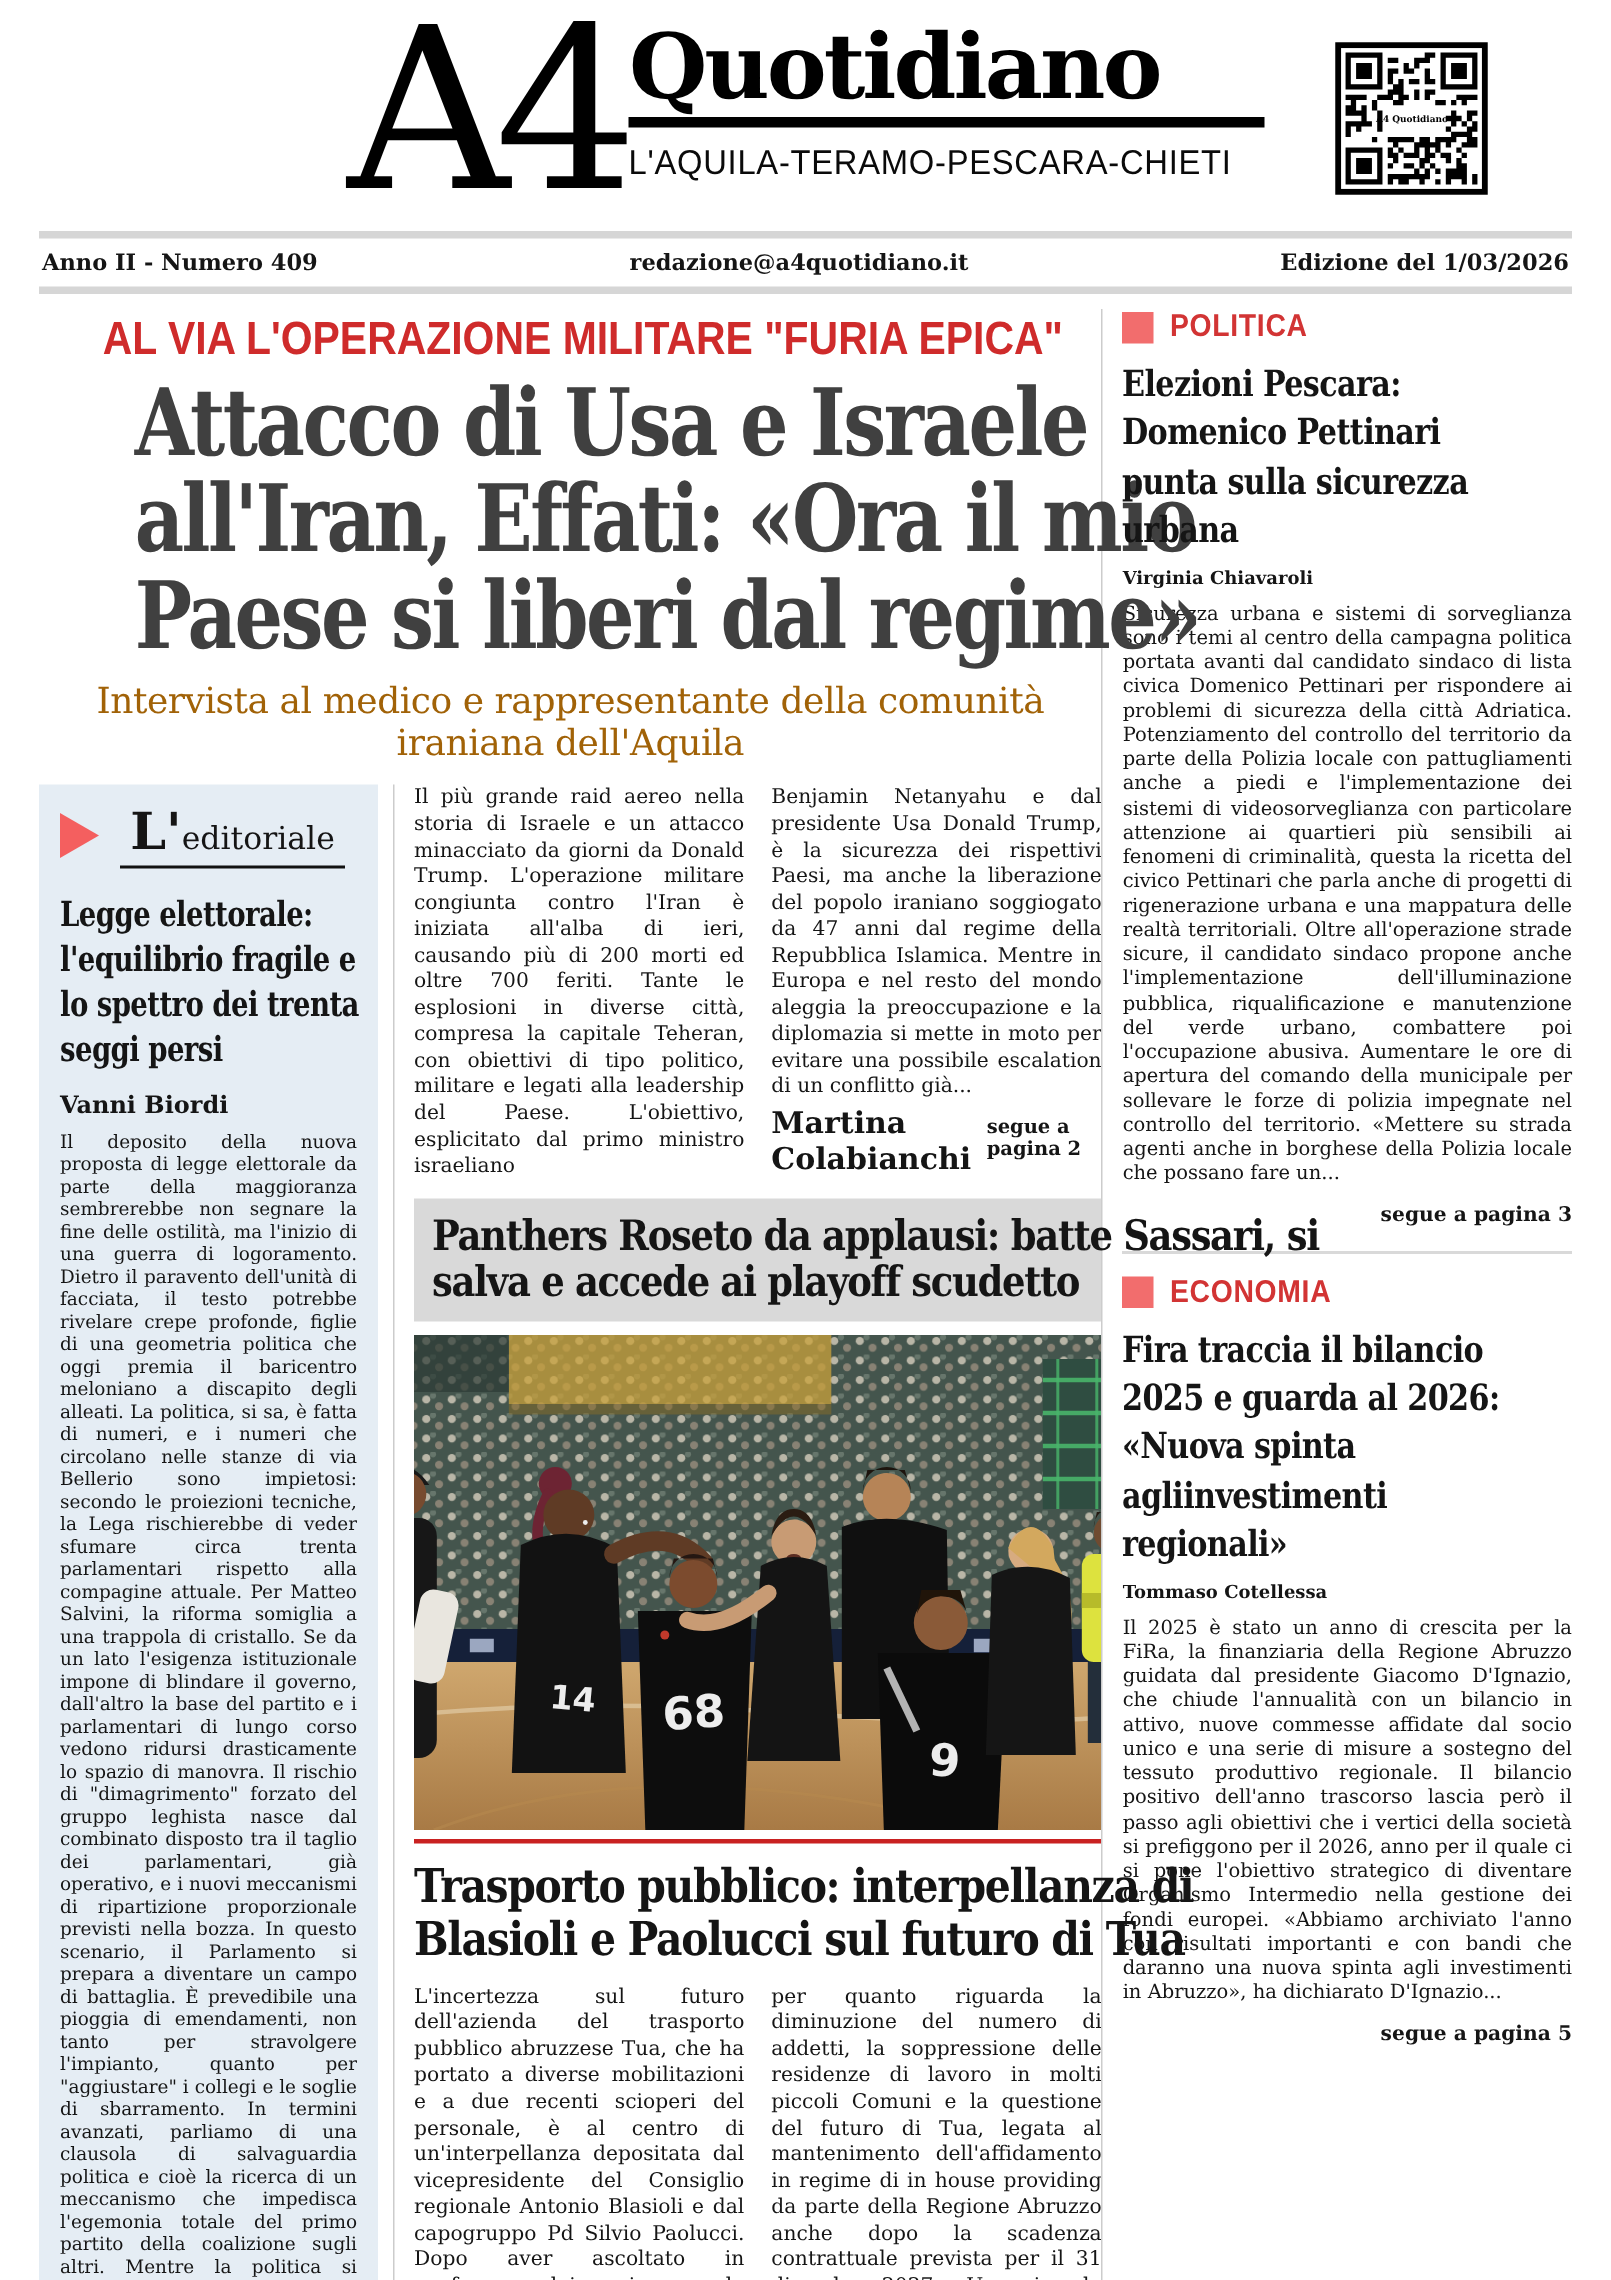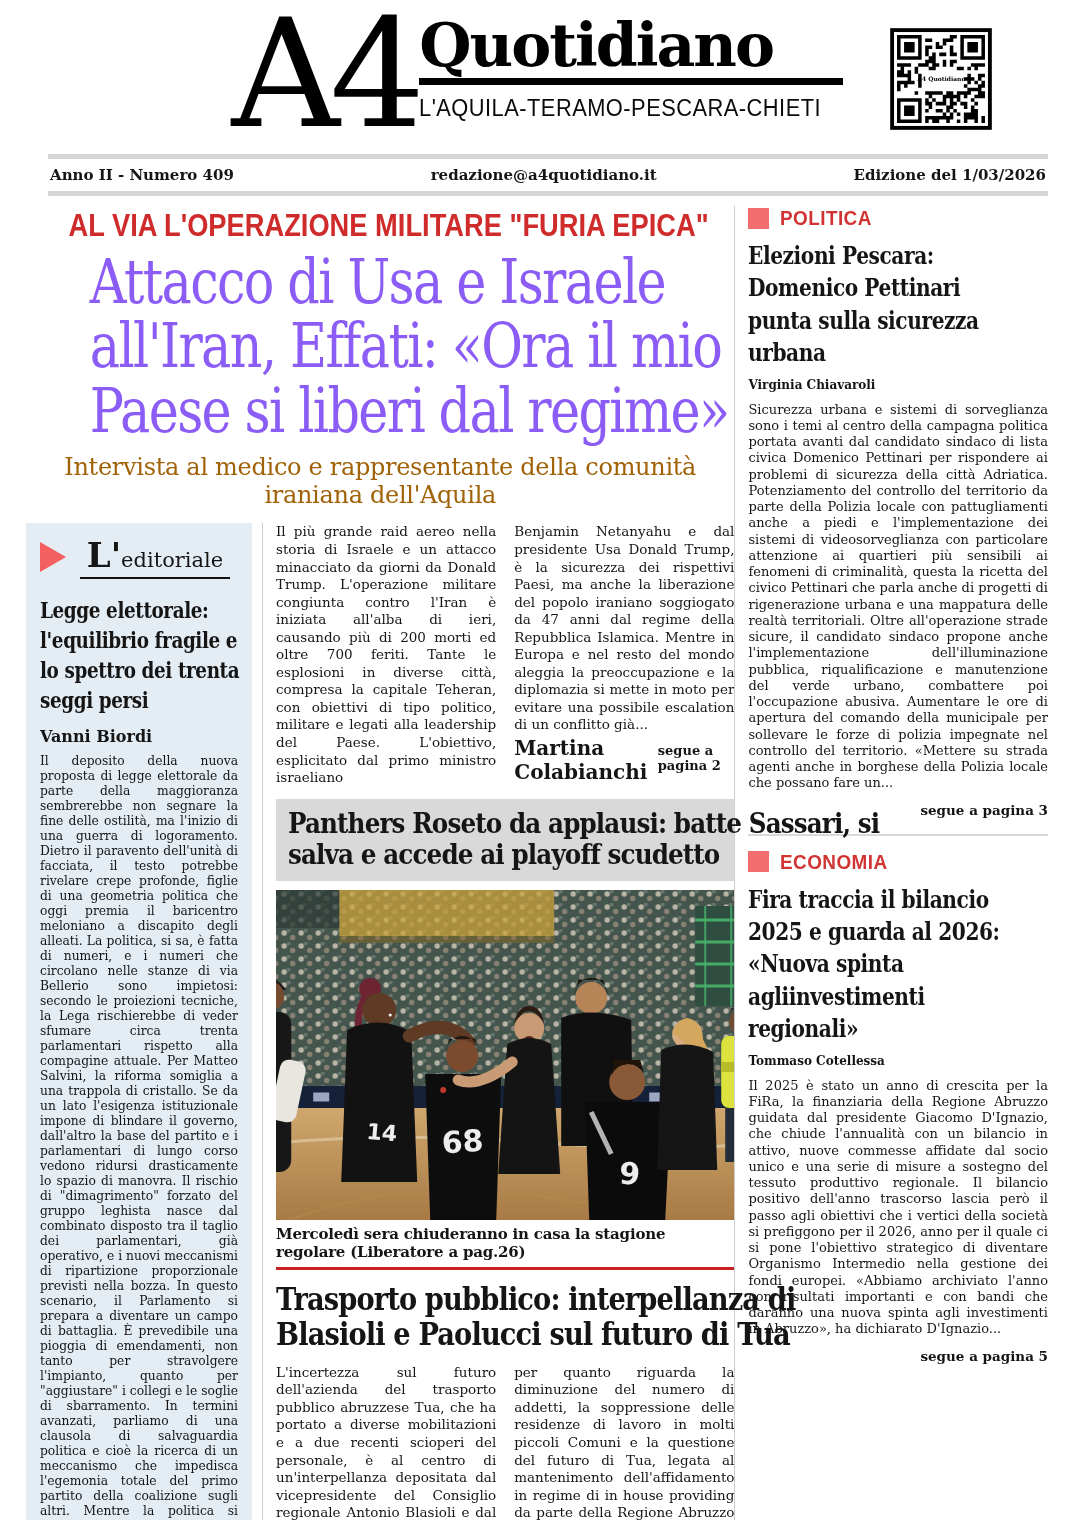--- a/index.html
+++ b/index.html
@@ -13,32 +13,32 @@
   .mast-a4 { font-size:150px; line-height:.8; font-weight:400; letter-spacing:-10px; color:#000; }
   .mast-right { text-align:left; margin-left:4px; margin-top:2px; }
   .mast-name { font-size:60px; font-weight:700; letter-spacing:-2px; line-height:.98; color:#000; }
   .mast-bar { height:7px; background:#000; margin-top:3px; }
   .mast-sub { font-family:"Liberation Sans","DejaVu Sans",sans-serif; font-size:23px; letter-spacing:.5px;
     margin-top:10px; white-space:nowrap; transform:scaleX(.95); transform-origin:left; color:#0a0a0a; }
   .qr { position:absolute; right:56px; top:20px; width:102px; height:102px; }
 
   
   .infobar { display:flex; justify-content:space-between; 
-    border-top:5px solid #d6d6d6; border-bottom:5px solid #d6d6d6; padding:7px 2px;margin-left:22px; }
+    border-top:5px solid #d6d6d6; border-bottom:5px solid #d6d6d6; padding:7px 2px; }
   .infobar span { font-size:15px; font-weight:700; }
 
   
   .content { display:flex; align-items:stretch; margin-top:10px; }
   .main-area { flex:1 1 auto; min-width:0; }
   .sidebar { flex:0 0 236px; border-left:1px solid #ccc; padding-left:13px; margin-left:0; }
 
   
   .kicker { text-align:center; color:#cf2b2b; font-family:"Liberation Sans","DejaVu Sans",sans-serif;
     font-weight:700; font-size:31px; white-space:nowrap; transform:scaleX(.88); transform-origin:center; margin:2px 0 6px; }
-  .headline { text-align:left; font-weight:400; color:#8b5cf6; margin-bottom:10px; }
+  .headline { text-align:left; font-weight:700; color:#404040; margin-bottom:10px; }
   .headline .hl { display:block; font-size:62px; line-height:1.04; letter-spacing:-2px;
     white-space:nowrap; transform:scaleX(.82); transform-origin:center; }
   .subhead { text-align:center; font-size:24px; letter-spacing:-.3px; margin-bottom:14px; color:#a16207; }
 
   .lower { display:flex; align-items:stretch; }
 
   
   .editorial { flex:0 0 226px; background:#e5edf4; padding:12px 14px; height:1152px;
     display:flex; flex-direction:column; overflow:hidden; }
   .ed-head { display:flex; align-items:center; margin-bottom:12px; }
@@ -259,21 +259,20 @@
               </g>
               <rect x="540" y="118" width="12" height="164" fill="#14100d"></rect>
 
               <g font-family="DejaVu Sans, sans-serif" font-weight="bold" fill="#ededed" text-anchor="middle">
                 <text x="234" y="262" font-size="30" transform="rotate(-4 234 262)">68</text>
                 <text x="152" y="250" font-size="22" transform="rotate(5 152 250)">14</text>
                 <text x="400" y="294" font-size="30" transform="rotate(3 400 294)">9</text>
               </g>
             </svg>
 
-            <div class="caption">Mercoledì sera chiuderanno in casa la stagione regolare (Liberatore a pag.26)</div>
             <div class="red-rule"></div>
           </section>
 
           <section class="transport">
             <h2 class="tr-title">
               <span class="hl">Trasporto pubblico: interpellanza di</span>
               <span class="hl">Blasioli e Paolucci sul futuro di Tua</span>
             </h2>
             <div class="two-col">
               <p class="body col">L'incertezza sul futuro dell'azienda del trasporto pubblico abruzzese Tua, che ha portato a diverse mobilitazioni e a due recenti scioperi del personale, è al centro di un'interpellanza depositata dal vicepresidente del Consiglio regionale Antonio Blasioli e dal capogruppo Pd Silvio Paolucci. Dopo aver ascoltato in conferenza dei capigruppo le organizzazioni sindacali, i due consiglieri si dicono pronti a discutere il documento in Aula già nella prima seduta utile. Nell'interpellanza, spiegano, trovano posto una serie di carenze dell'azienda</p>

